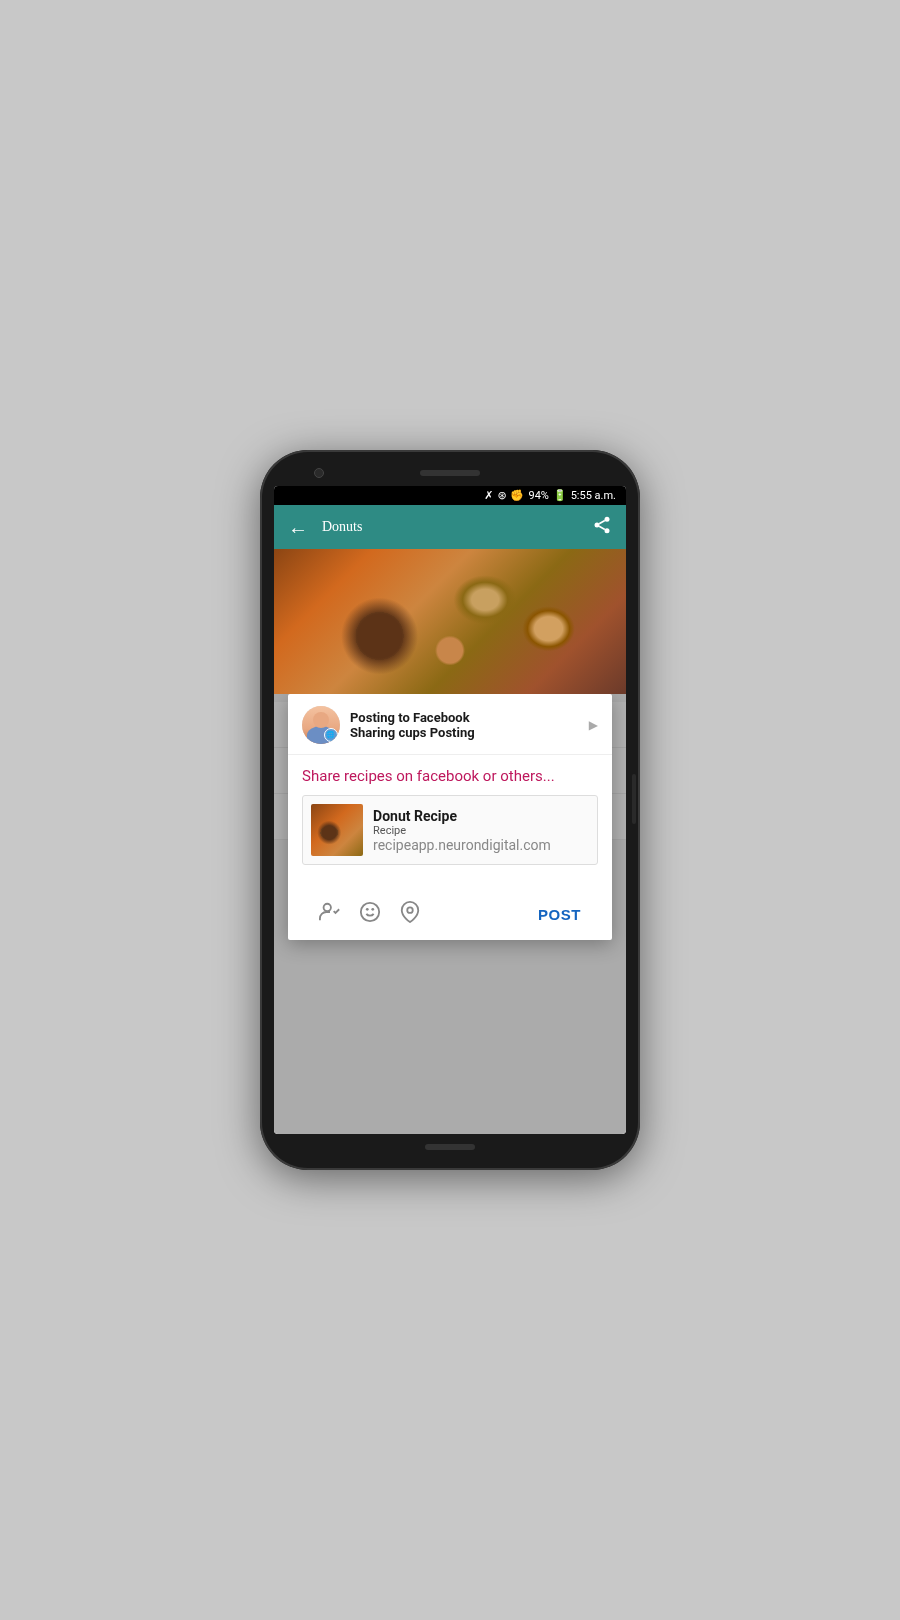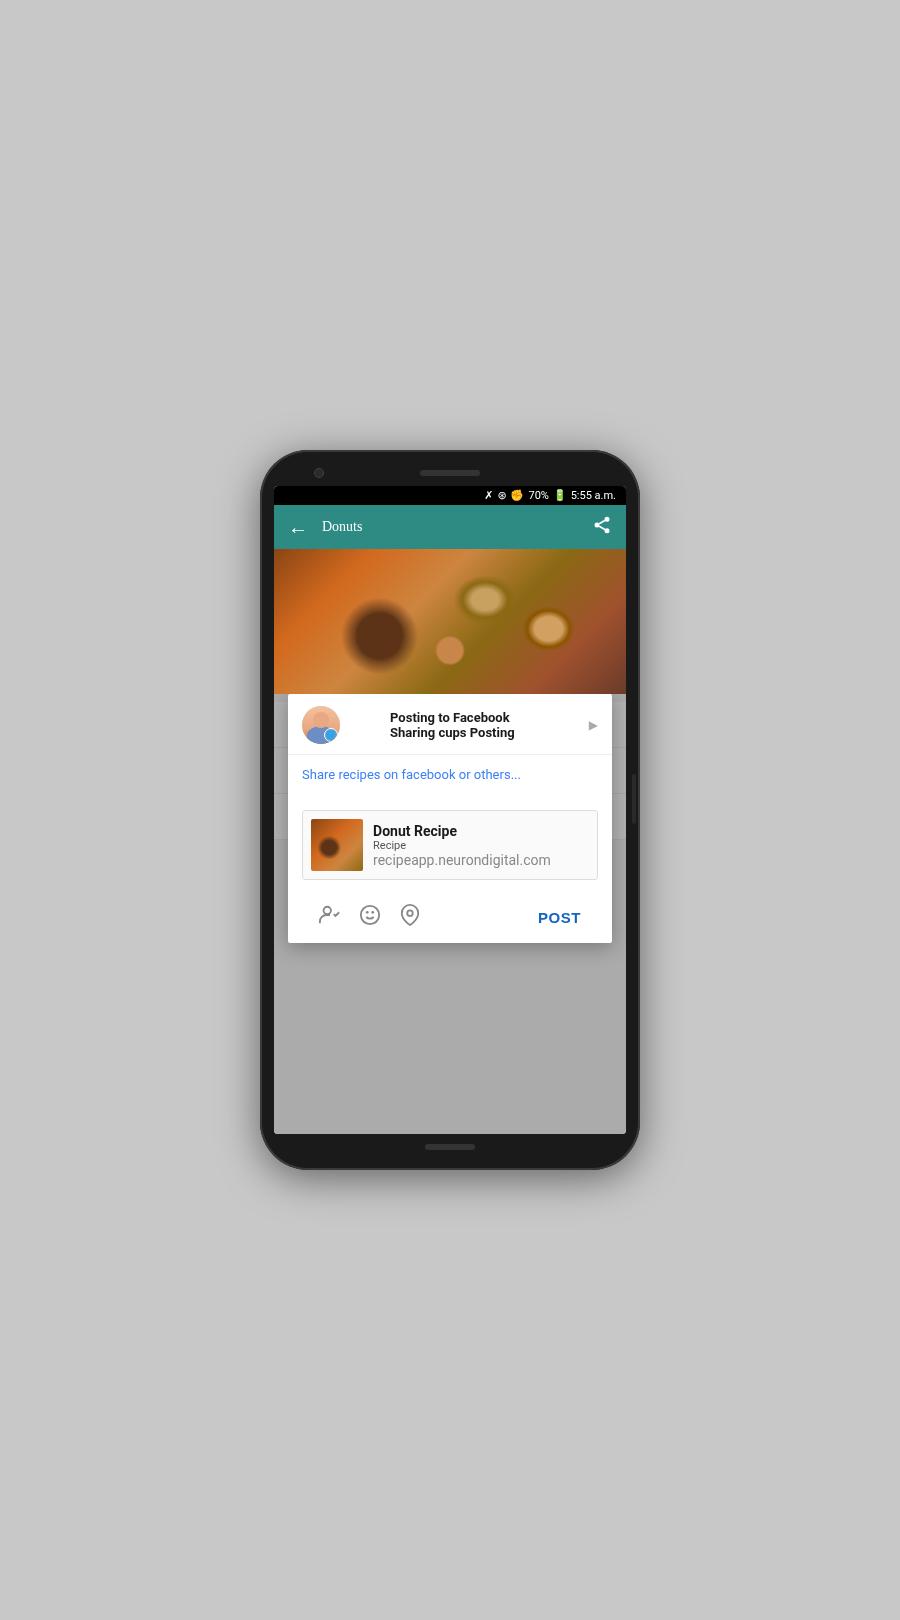--- a/index.html
+++ b/index.html
@@ -253,21 +253,20 @@
       border: 1.5px solid #fff;
       display: flex;
       align-items: center;
       justify-content: center;
       font-size: 7px;
       color: #fff;
     }
 
     .dialog-header-info {
       flex: 1;
-      margin-left: 40px;
     }
 
     .dialog-header-info .line1 {
       font-size: 13px;
       color: #666;
     }
 
     .dialog-header-info .line1 span {
       color: #1a1a1a;
       font-weight: bold;
@@ -286,33 +285,33 @@
     .dialog-arrow {
       font-size: 12px;
       color: #aaa;
     }
 
     .dialog-body {
       padding: 12px 14px 8px;
     }
 
     .share-placeholder {
-      font-size: 13px;
-      color: #3b82f6;
-      margin-bottom: 28px;
+      font-size: 15px;
+      color: #be185d;
+      margin-bottom: 10px;
     }
 
     .share-card {
       border: 1px solid #ddd;
       border-radius: 3px;
       display: flex;
       align-items: center;
       padding: 8px;
       gap: 10px;
-      margin-bottom: 8px;
+      margin-bottom: 20px;
       background: #fafafa;
     }
 
     .share-card-thumb {
       width: 52px;
       height: 52px;
       border-radius: 2px;
       background: linear-gradient(135deg, #8B4513 0%, #D2691E 40%, #CD853F 70%, #8B6914 100%);
       flex-shrink: 0;
       position: relative;
@@ -410,21 +409,21 @@
     <div class="phone-speaker"></div>
   </div>
 
   <div class="phone-screen">
 
     <div class="status-bar">
       <div class="status-icons">
         <span>✗</span>
         <span>⊛</span>
         <span>✊</span>
-        <span>70%</span>
+        <span>94%</span>
         <span>🔋</span>
         <span>5:55 a.m.</span>
       </div>
     </div>
 
     <div class="app-toolbar">
       <span class="toolbar-back">←</span>
       <span class="toolbar-title">Donuts</span>
       <span class="toolbar-share">
         <svg width="20" height="20" viewBox="0 0 24 24" fill="white">

